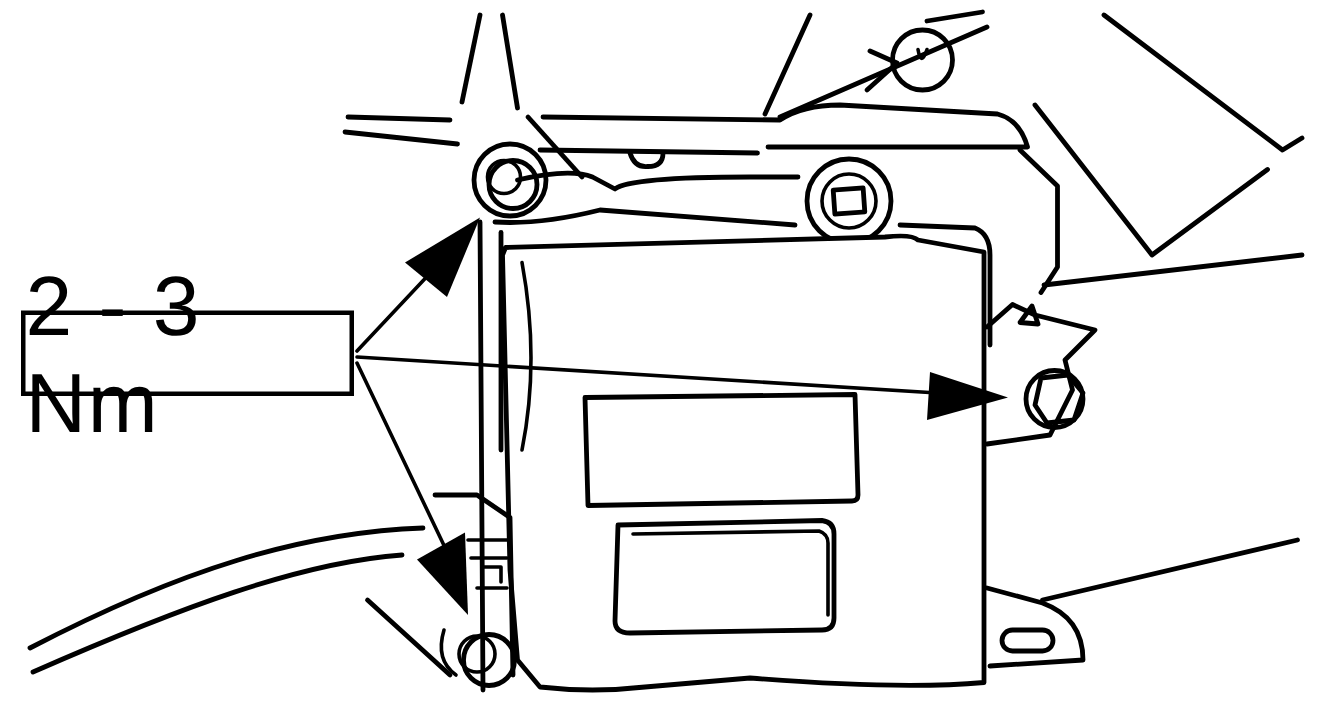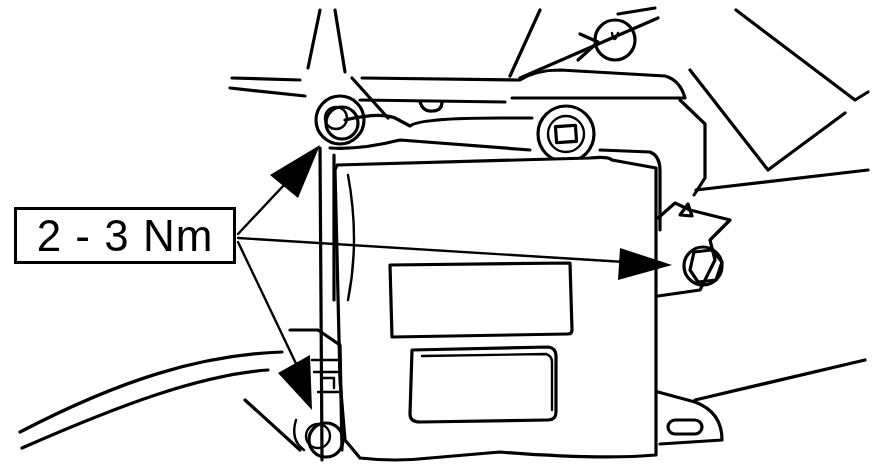--- a/index.html
+++ b/index.html
@@ -8,21 +8,21 @@
   svg { position: absolute; left: 0; top: 0; }
   .ln { fill: none; stroke: #000; stroke-width: 3.2; stroke-linecap: round; stroke-linejoin: round; }
   .thin { fill: none; stroke: #000; stroke-width: 2.4; stroke-linecap: round; stroke-linejoin: round; }
   .fillw { fill: #fff; stroke: #000; stroke-width: 3.2; stroke-linejoin: round; }
   .blk { fill: #000; stroke: none; }
   .callout-box {
     position: absolute; left: 14px; top: 207px; width: 222px; height: 57px;
     border: 3px solid #000; box-sizing: border-box; background: #fff;
     display: flex; align-items: center; justify-content: center;
   }
-  .callout-text { font-size: 44px; color: #000; letter-spacing: 1px; font-family: "Liberation Sans", sans-serif; }
+  .callout-text { font-size: 56px; color: #000; letter-spacing: 1px; font-family: "Liberation Sans", sans-serif; }
 </style>
 </head>
 <body>
 
 <div id="stage">
   <svg width="896" height="472" viewBox="0 0 896 472">
 
     <g>
       <polyline class="ln" points="736,10 855,100 868,92"></polyline>
       <polyline class="ln" points="690,70 768,170 845,113"></polyline>

